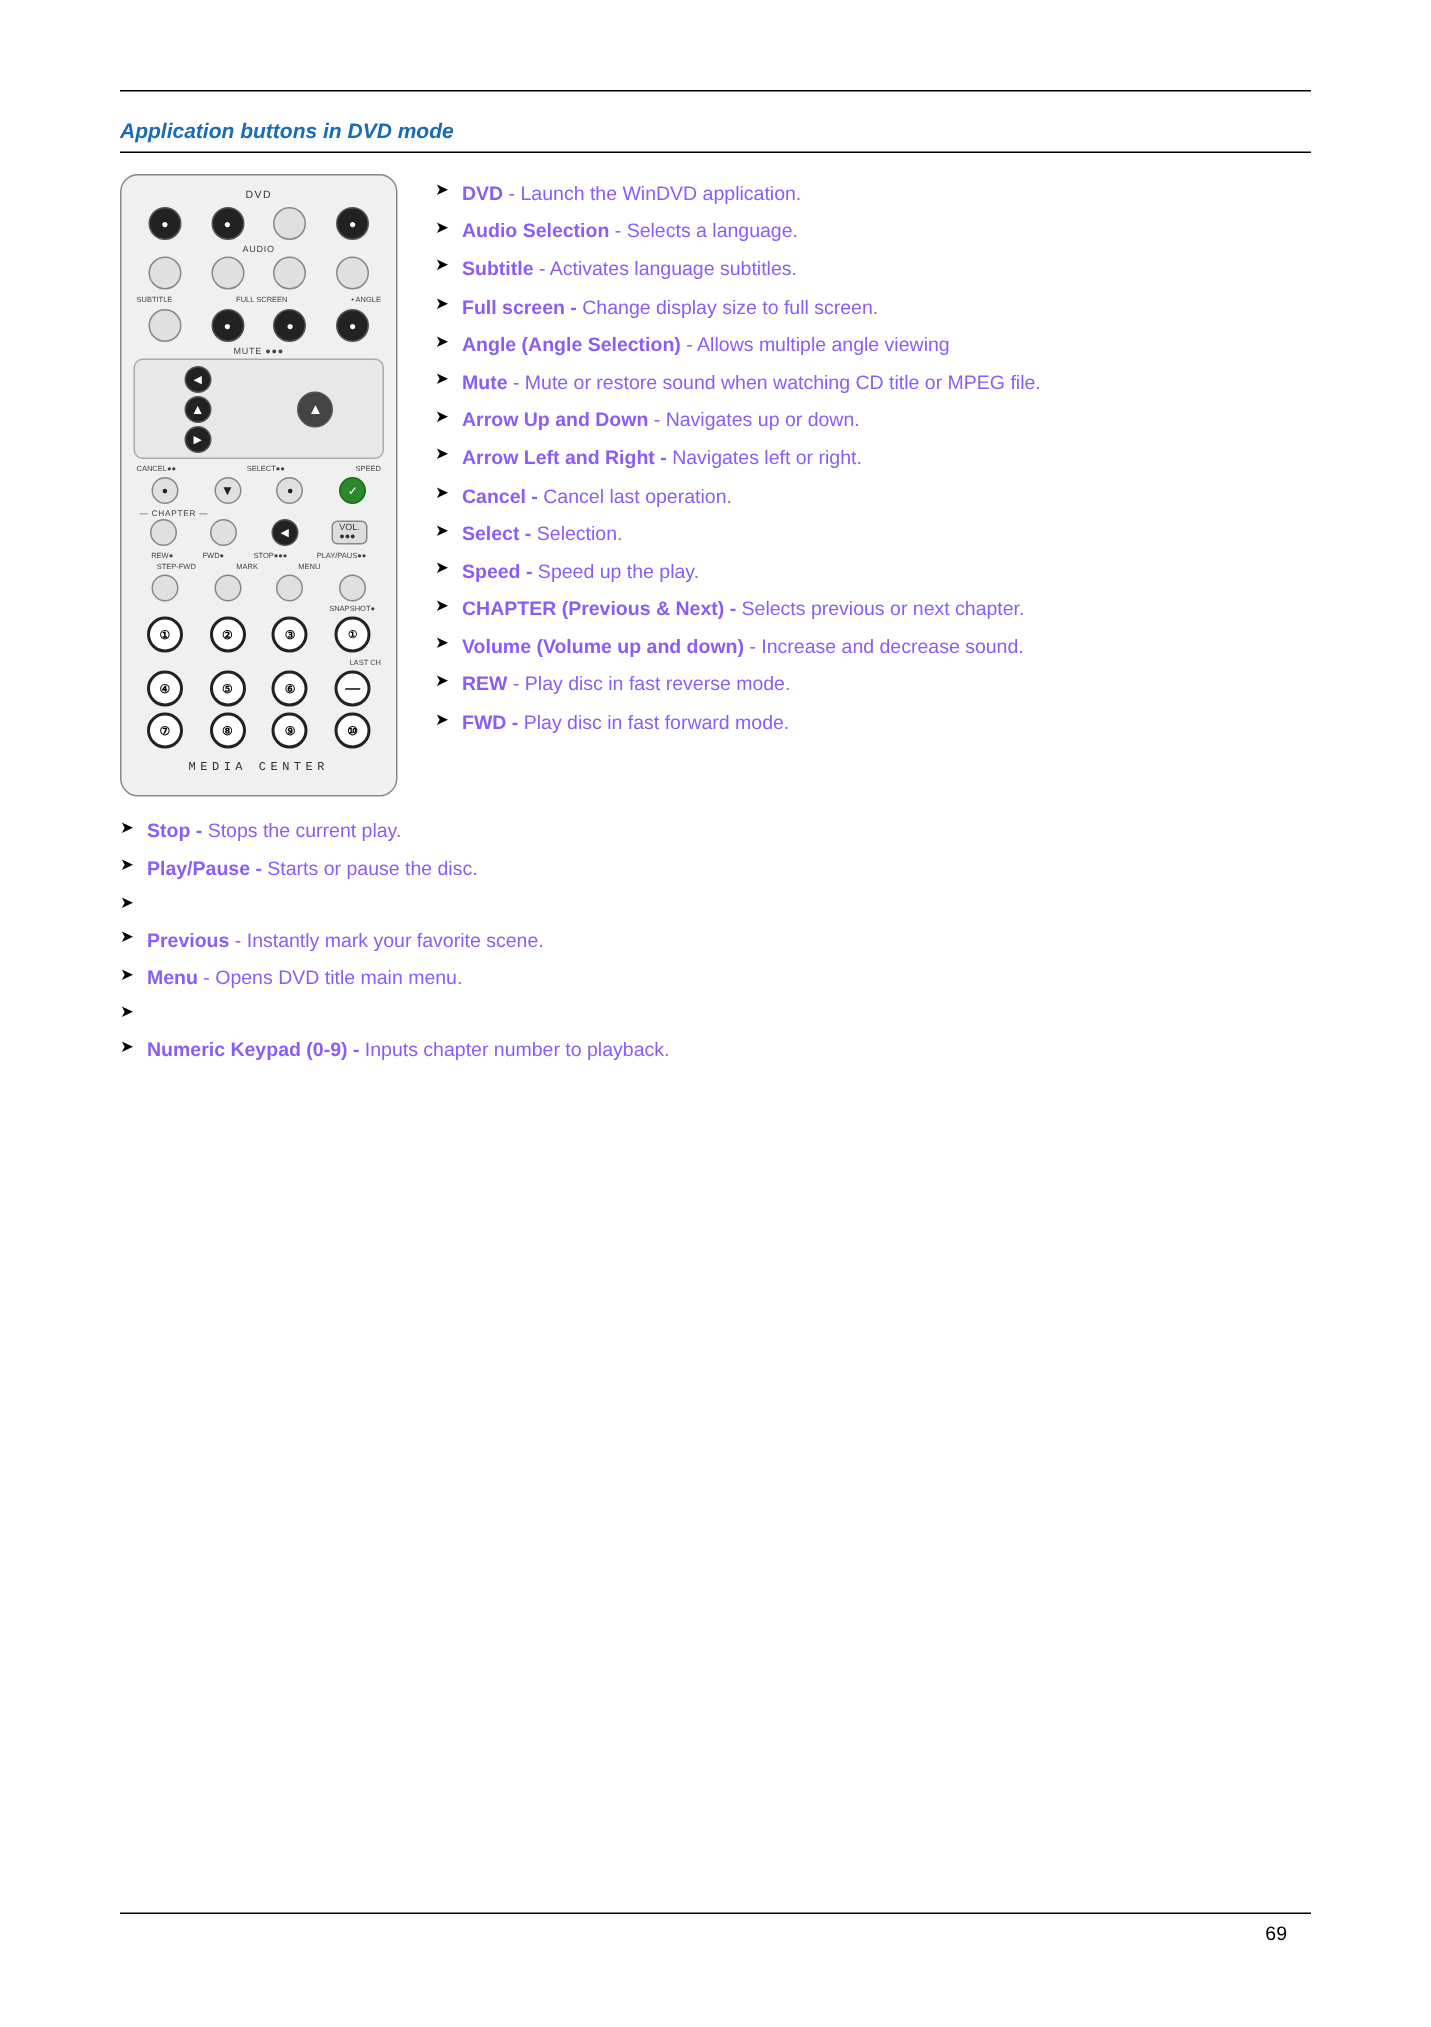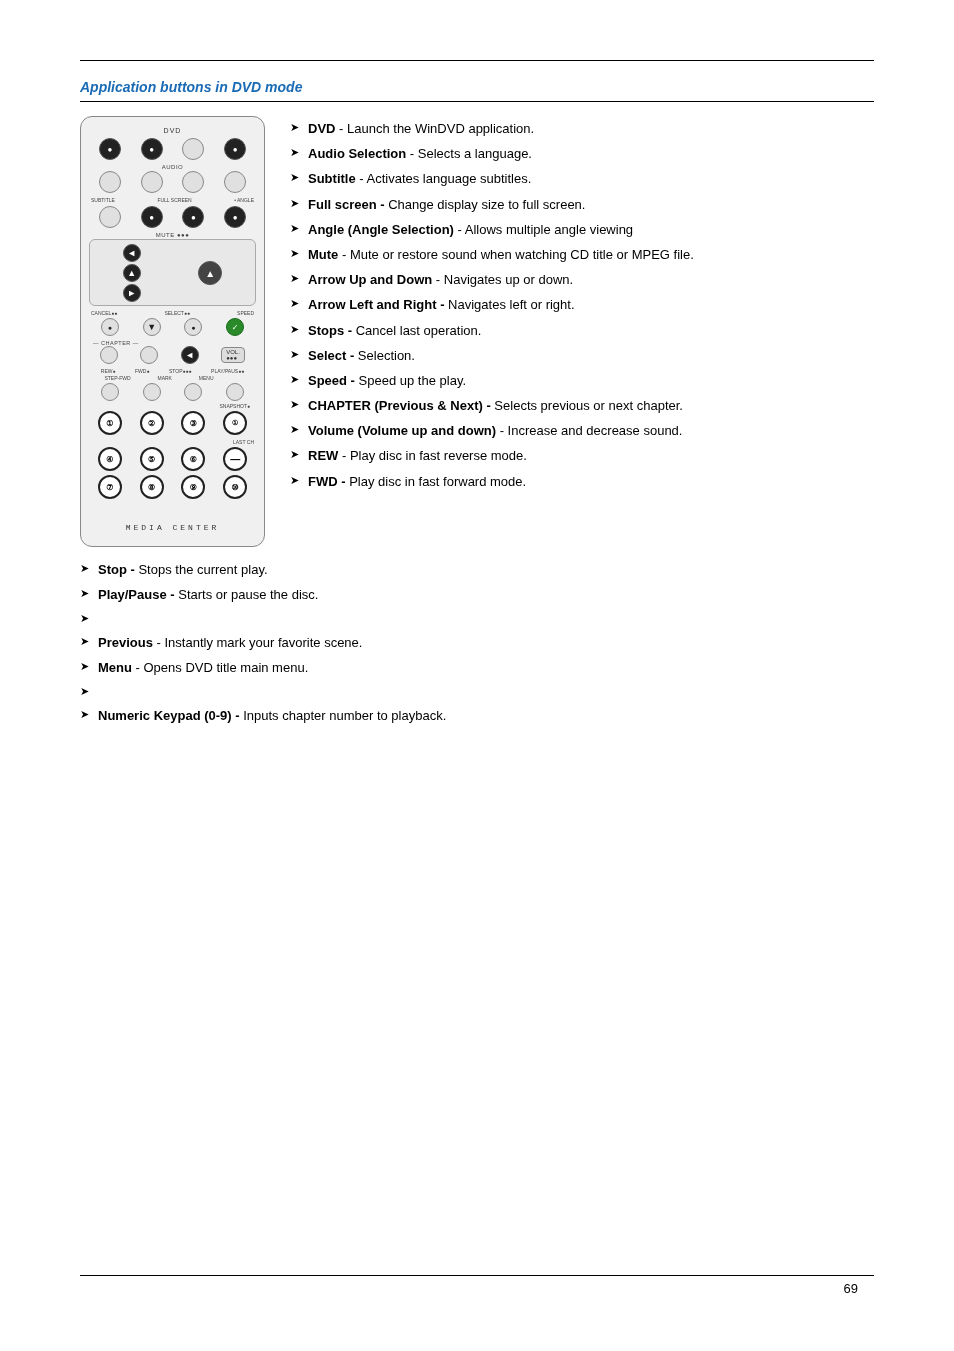--- a/index.html
+++ b/index.html
@@ -132,21 +132,21 @@
       padding: 4px 4px 3px 4px;
       margin-bottom: 4px;
       background: #e8e8e8;
     }
 
     .remote-bottom-label {
       text-align: center;
       font-size: 8px;
       letter-spacing: 3px;
       color: #333;
-      margin-top: 24px;
+      margin-top: 8px;
       font-family: 'Courier New', monospace;
     }
 
     
     .bullet-list {
       flex: 1;
       padding-top: 4px;
     }
 
     .bullet-item {
@@ -159,21 +159,21 @@
       flex: 0 0 14px;
       font-size: 11px;
       color: #000;
       margin-right: 4px;
       line-height: 1.4;
     }
 
     .bullet-text {
       font-size: 13px;
       line-height: 1.4;
-      color: #000000;
+      color: #8b5cf6;
     }
 
     .bullet-text b {
       font-weight: bold;
     }
 
     
     .bottom-bullets {
       margin-top: 14px;
     }
@@ -385,21 +385,21 @@
       <div class="bullet-item">
         <span class="bullet-arrow">➤</span>
         <span class="bullet-text"><b>Arrow Up and Down</b> - Navigates up or down.</span>
       </div>
       <div class="bullet-item">
         <span class="bullet-arrow">➤</span>
         <span class="bullet-text"><b>Arrow Left and Right -</b> Navigates left or right.</span>
       </div>
       <div class="bullet-item">
         <span class="bullet-arrow">➤</span>
-        <span class="bullet-text"><b>Stops -</b> Cancel last operation.</span>
+        <span class="bullet-text"><b>Cancel -</b> Cancel last operation.</span>
       </div>
       <div class="bullet-item">
         <span class="bullet-arrow">➤</span>
         <span class="bullet-text"><b>Select -</b> Selection.</span>
       </div>
       <div class="bullet-item">
         <span class="bullet-arrow">➤</span>
         <span class="bullet-text"><b>Speed -</b> Speed up the play.</span>
       </div>
       <div class="bullet-item">

